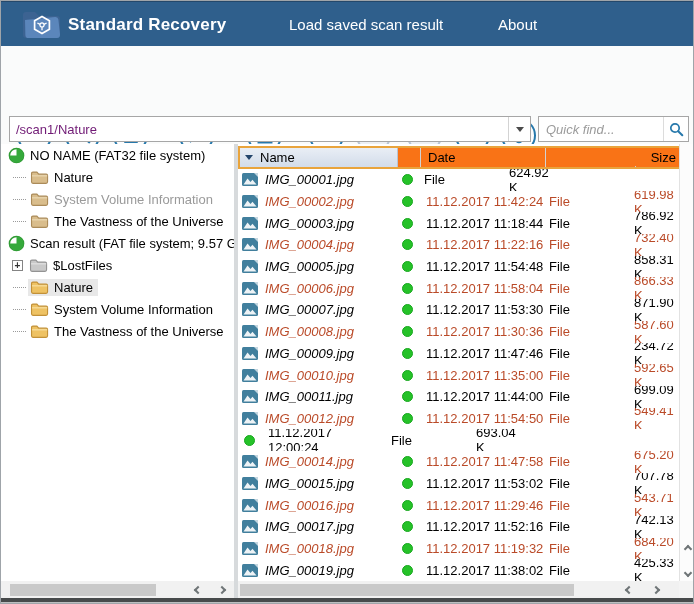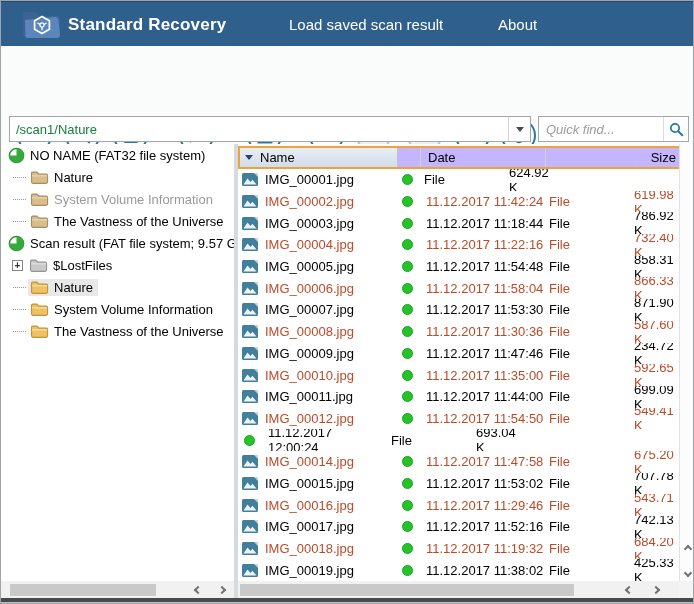--- a/index.html
+++ b/index.html
@@ -25,21 +25,21 @@
   .menu-about{left:497px;}
   
   .chrome{position:absolute;left:0;top:45px;width:692px;height:98px;background:#fafbfb;}
   .tb-btn{position:absolute;top:72px;width:35px;height:35px;border-radius:50%;
     border:2px solid var(--accent);color:var(--accent);background:#fdfdfd;
     display:flex;align-items:center;justify-content:center;}
   .tb-btn.disabled{border-color:#b7c4d5;color:#93a9c4;background:#edf0f4;}
   .tb-dd{position:absolute;top:86px;width:0;height:0;border-left:4.5px solid transparent;border-right:4.5px solid transparent;border-top:6px solid var(--accent);}
   
   .path-field{position:absolute;left:8px;top:115px;width:522px;height:26px;background:#fff;border:1px solid #a6a6a6;}
-  .path-input{position:absolute;left:0;top:0;width:498px;height:24px;border:0;outline:0;padding:0 6px;font:13px "Liberation Sans",sans-serif;color:#15803d;background:transparent;}
+  .path-input{position:absolute;left:0;top:0;width:498px;height:24px;border:0;outline:0;padding:0 6px;font:13px "Liberation Sans",sans-serif;color:#701a75;background:transparent;}
   .path-dd{position:absolute;right:0;top:0;width:22px;height:24px;border-left:1px solid #d3d3d3;display:flex;align-items:center;justify-content:center;}
   .path-dd-arrow{width:0;height:0;border-left:4px solid transparent;border-right:4px solid transparent;border-top:5px solid #4a4a4a;}
   .quickfind{position:absolute;left:537px;top:115px;width:151px;height:26px;background:#fff;border:1px solid #a6a6a6;}
   .qf-input{position:absolute;left:0;top:0;width:124px;height:24px;border:0;outline:0;padding:0 7px;font:13px "Liberation Sans",sans-serif;background:transparent;}
   .qf-input::placeholder{font-style:italic;color:#9b9b9b;}
   .qf-btn{position:absolute;right:0;top:0;width:25px;height:24px;border-left:1px solid #dcdcdc;display:flex;align-items:center;justify-content:center;color:var(--accent);}
   
   .tree-panel{position:absolute;left:0;top:143px;width:233px;height:437px;background:#fff;overflow:hidden;}
   .panel-divider{position:absolute;left:233px;top:143px;width:4px;height:455px;background:#d7dadc;}
   .list-panel{position:absolute;left:237px;top:143px;width:441px;height:437px;background:#fff;overflow:hidden;}
@@ -48,33 +48,33 @@
   .tree-row .connector{width:13px;height:1px;border-top:1px dotted #9a9a9a;margin-left:12px;margin-right:2px;flex:none;}
   .tree-row .expander{width:11px;height:11px;border:1px solid #848484;background:#fff;margin-left:11px;margin-right:4px;flex:none;
      display:flex;align-items:center;justify-content:center;font-size:10px;line-height:9px;color:#333;font-weight:bold;}
   .tree-row .lvl0-pad{width:5px;flex:none;}
   .sel-wrap{display:flex;align-items:center;padding:1px 5px 1px 2px;}
   .sel-wrap.selected{background:#e8e8e8;}
   .tree-icon{flex:none;display:flex;margin-right:5px;}
   .tree-label{color:#000;}
   .tree-label.dim{color:#9a9a9a;}
   
-  .list-header{position:absolute;left:237px;top:145px;width:443px;height:23px;border:2px solid var(--orange);background:#c4b5fd;display:flex;overflow:hidden;}
+  .list-header{position:absolute;left:237px;top:145px;width:443px;height:23px;border:2px solid var(--orange);background:#f97316;display:flex;overflow:hidden;}
   .hcell{height:19px;display:flex;align-items:center;border-right:1px solid #d2d2d2;padding-left:5px;}
   .hc-name{width:158px;background:linear-gradient(#e9eef5,#d2dcea);border-right:1px solid #b9c4d1;}
   .hc-dot{width:23px;padding-left:0;}
   .hc-date{width:125px;padding-left:7px;}
   .hc-type{width:90px;margin-top:18px;}
   .hc-size{flex:1;justify-content:flex-end;padding:0 3px 0 0;border-right:0;}
   .sort-arrow{width:0;height:0;border-left:4px solid transparent;border-right:4px solid transparent;border-top:5px solid #23456b;margin-right:7px;}
   
   .rows{position:absolute;left:0;top:25px;width:441px;}
   .frow{height:21.7px;display:flex;align-items:center;overflow:hidden;}
   .c-name{width:158px;display:flex;align-items:center;padding-left:4px;}
-  .c-name .fname{margin-left:7px;}
+  .c-name .fname{margin-left:7px;font-style:italic;}
   .c-dot{width:23px;display:flex;justify-content:center;}
   .dot{width:11px;height:11px;border-radius:50%;background:var(--green);border:1px solid #17a71e;}
   .c-date{width:125px;padding-left:7px;}
   .c-type{width:90px;padding-left:5px;}
   .c-size{width:45px;text-align:left;padding-right:2px;}
   .frow.deleted .fname,.frow.deleted .c-date,.frow.deleted .c-type,.frow.deleted .c-size{color:var(--red);}
   
   .vscroll{position:absolute;left:678px;top:143px;width:16px;height:437px;background:#fcfcfc;border-left:1px solid #e2e2e2;}
   .chv{position:absolute;width:6px;height:6px;border-left:2px solid #6f7577;border-bottom:2px solid #6f7577;}
   .chv.left{transform:rotate(45deg);}

